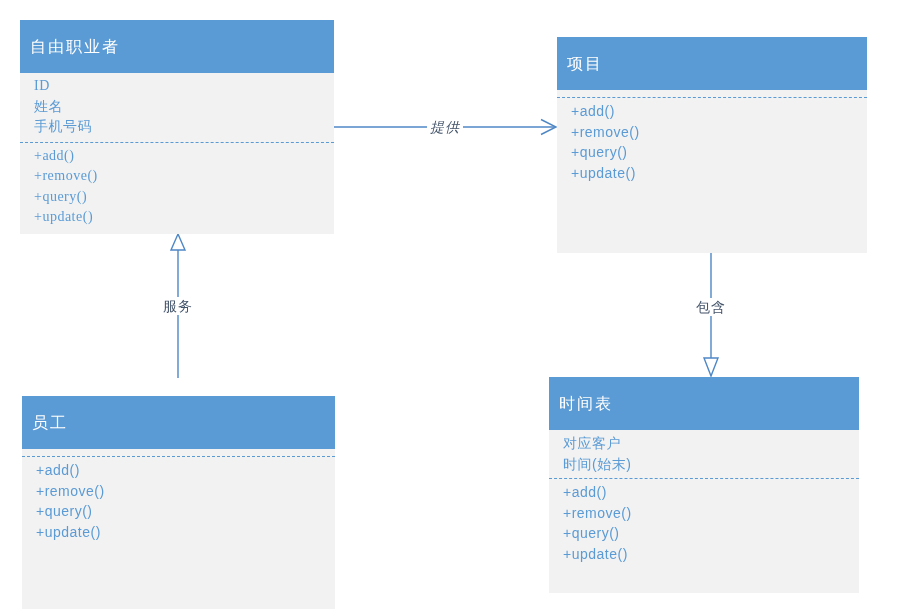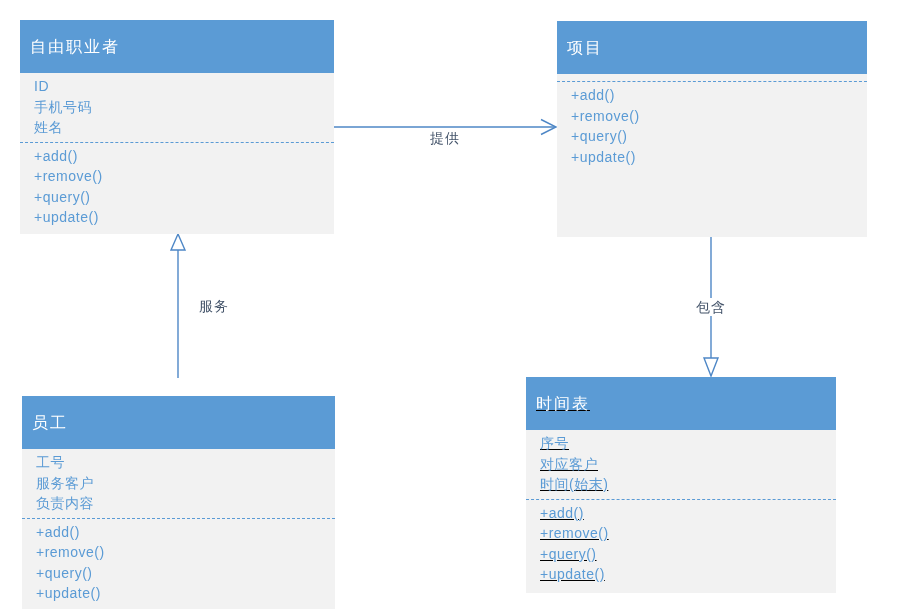--- a/index.html
+++ b/index.html
@@ -71,80 +71,74 @@
     <line x1="334" y1="127" x2="555" y2="127" stroke="#4E87C6" stroke-width="1.4"></line>
     <polyline points="541,119.5 556,127 541,134.5" fill="none" stroke="#4E87C6" stroke-width="1.4"></polyline>
 
     <line x1="178" y1="378" x2="178" y2="250" stroke="#4E87C6" stroke-width="1.4"></line>
     <polygon points="178,234 171,250 185,250" fill="#ffffff" stroke="#4E87C6" stroke-width="1.4"></polygon>
 
     <line x1="711" y1="237" x2="711" y2="359" stroke="#4E87C6" stroke-width="1.4"></line>
     <polygon points="711,376 704,358 718,358" fill="#ffffff" stroke="#4E87C6" stroke-width="1.4"></polygon>
   </svg>
 
-  <div class="edge-label" style="left:445px; top:138px;">提供</div>
-  <div class="edge-label" style="left:178px; top:306px;margin-left:36px;">服务</div>
+  <div class="edge-label" style="left:445px; top:127px;font-style:italic;">提供</div>
+  <div class="edge-label" style="left:178px; top:306px;">服务</div>
   <div class="edge-label" style="left:711px; top:307px;">包含</div>
 
-  <div class="uml-class" style="left:20px; top:20px; width:314px; height:214px;">
+  <div class="uml-class" style="left:20px; top:20px; width:314px; height:214px;font-family:Liberation Serif, serif;">
     <div class="cls-header">自由职业者</div>
     <div class="cls-body">
       <div>
           <div class="attr-row">ID</div>
+          <div class="attr-row">姓名</div>
           <div class="attr-row">手机号码</div>
-          <div class="attr-row">姓名</div>
         </div>
       <div class="cls-divider"></div>
       <div>
           <div class="method-row">+add()</div>
           <div class="method-row">+remove()</div>
           <div class="method-row">+query()</div>
           <div class="method-row">+update()</div>
         </div>
     </div>
   </div>
 
-  <div class="uml-class" style="left:557px; top:21px; width:310px; height:216px;">
+  <div class="uml-class" style="left:557px; top:37px; width:310px; height:216px;">
     <div class="cls-header">项目</div>
     <div class="cls-body">
       <div>
         </div>
       <div class="cls-divider"></div>
       <div>
           <div class="method-row">+add()</div>
           <div class="method-row">+remove()</div>
           <div class="method-row">+query()</div>
           <div class="method-row">+update()</div>
         </div>
     </div>
   </div>
 
   <div class="uml-class" style="left:22px; top:396px; width:313px; height:216px;">
     <div class="cls-header">员工</div>
     <div class="cls-body">
-      <div>
-          <div class="attr-row">工号</div>
-          <div class="attr-row">服务客户</div>
-          <div class="attr-row">负责内容</div>
-        </div>
       <div class="cls-divider"></div>
       <div>
           <div class="method-row">+add()</div>
           <div class="method-row">+remove()</div>
           <div class="method-row">+query()</div>
           <div class="method-row">+update()</div>
         </div>
     </div>
   </div>
 
-  <div class="uml-class" style="left:526px; top:377px; width:310px; height:216px;text-decoration:underline;">
+  <div class="uml-class" style="left:549px; top:377px; width:310px; height:216px;">
     <div class="cls-header">时间表</div>
     <div class="cls-body">
       <div>
-          <div class="attr-row">序号</div>
           <div class="attr-row">对应客户</div>
           <div class="attr-row">时间(始末)</div>
         </div>
       <div class="cls-divider"></div>
       <div>
           <div class="method-row">+add()</div>
           <div class="method-row">+remove()</div>
           <div class="method-row">+query()</div>
           <div class="method-row">+update()</div>
         </div>

